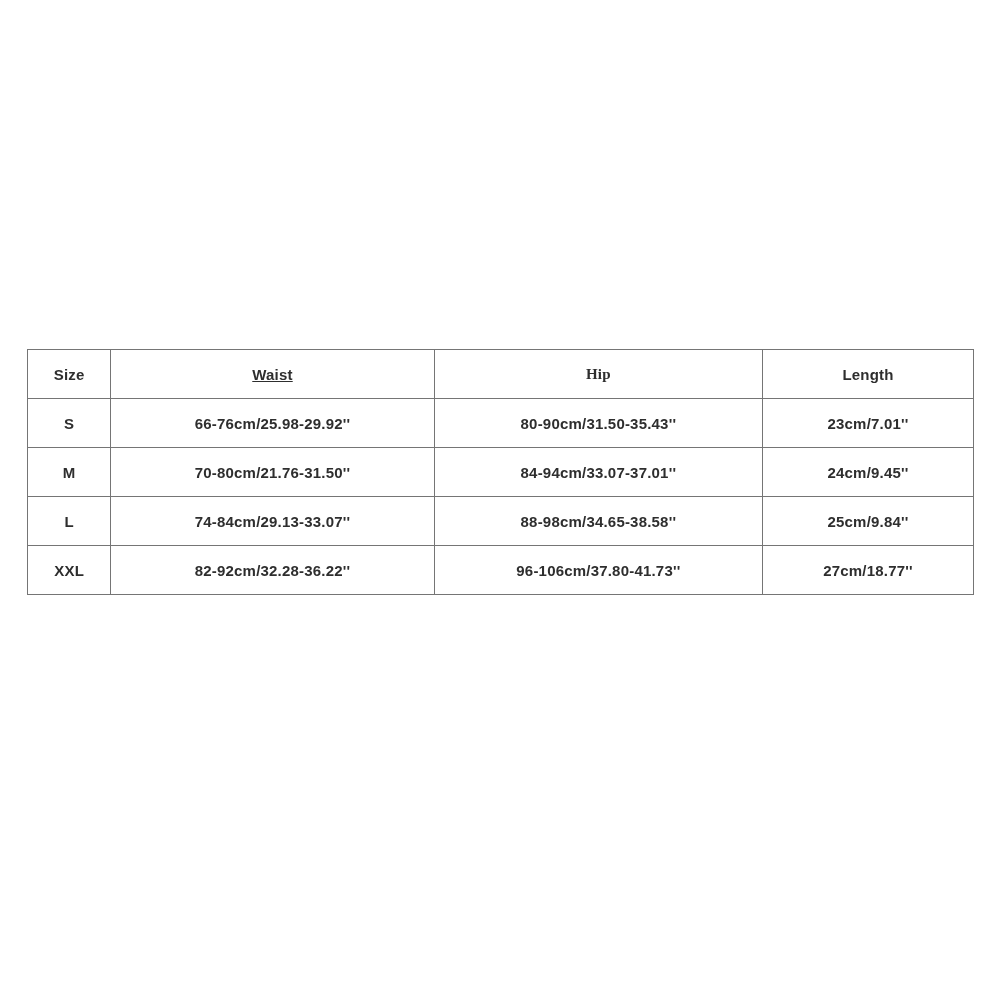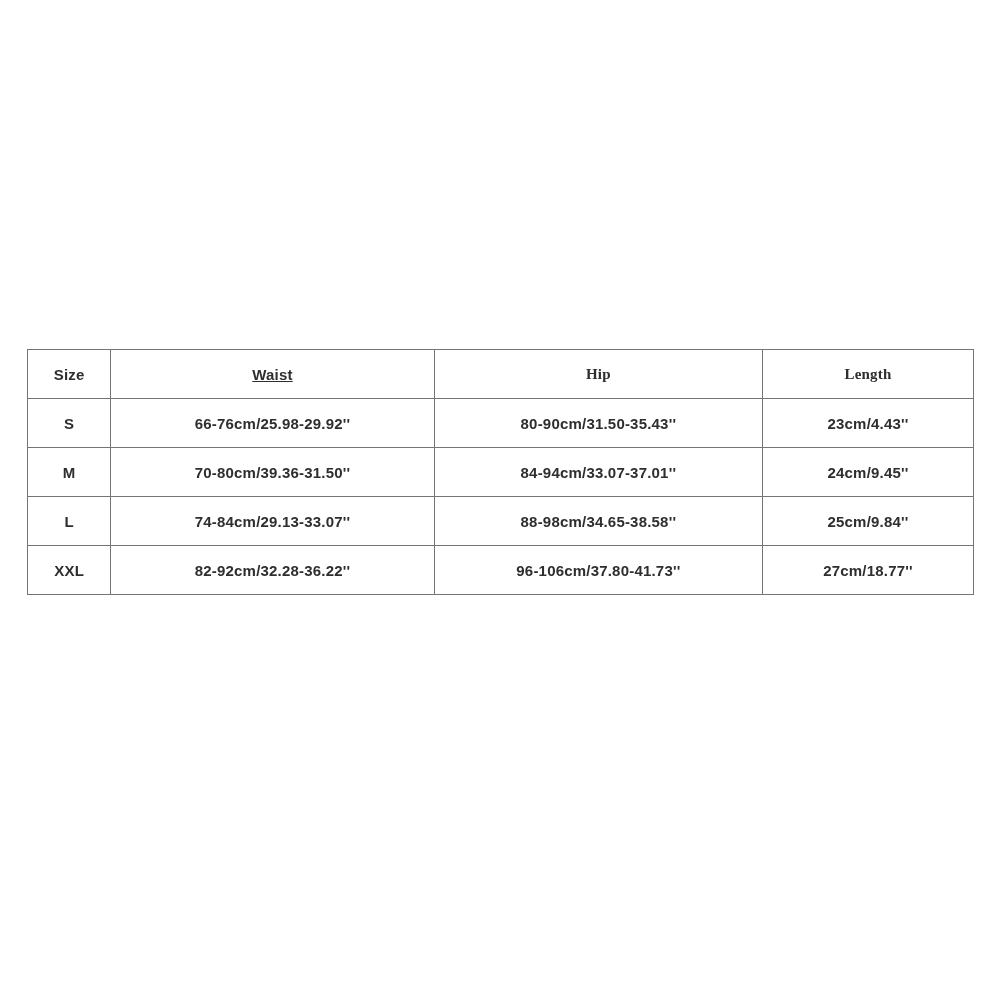--- a/index.html
+++ b/index.html
@@ -32,45 +32,45 @@
     font-size: 15px;
     font-weight: bold;
     color: #2e2e2e;
     letter-spacing: 0.2px;
     padding: 0 4px;
     box-sizing: border-box;
   }
   .col-size   { width: 8.8%; }
   .col-waist  { width: 34.2%; text-decoration: underline; }
   .col-hip    { width: 34.7%; font-family: Liberation Serif, serif; }
-  .col-length { width: 22.3%; font-family: Liberation Serif, serif; }
+  .col-length { width: 22.3%; }
 </style>
 </head>
 <body>
 
 <div class="page">
   <table class="size-chart">
     <thead>
       <tr>
         <th class="col-size">Size</th>
         <th class="col-waist">Waist</th>
         <th class="col-hip">Hip</th>
         <th class="col-length">Length</th>
       </tr>
     </thead>
     <tbody>
       <tr>
         <td>S</td>
         <td>66-76cm/25.98-29.92''</td>
         <td>80-90cm/31.50-35.43''</td>
-        <td>23cm/4.43''</td>
+        <td>23cm/7.01''</td>
       </tr>
       <tr>
         <td>M</td>
-        <td>70-80cm/39.36-31.50''</td>
+        <td>70-80cm/21.76-31.50''</td>
         <td>84-94cm/33.07-37.01''</td>
         <td>24cm/9.45''</td>
       </tr>
       <tr>
         <td>L</td>
         <td>74-84cm/29.13-33.07''</td>
         <td>88-98cm/34.65-38.58''</td>
         <td>25cm/9.84''</td>
       </tr>
       <tr>

